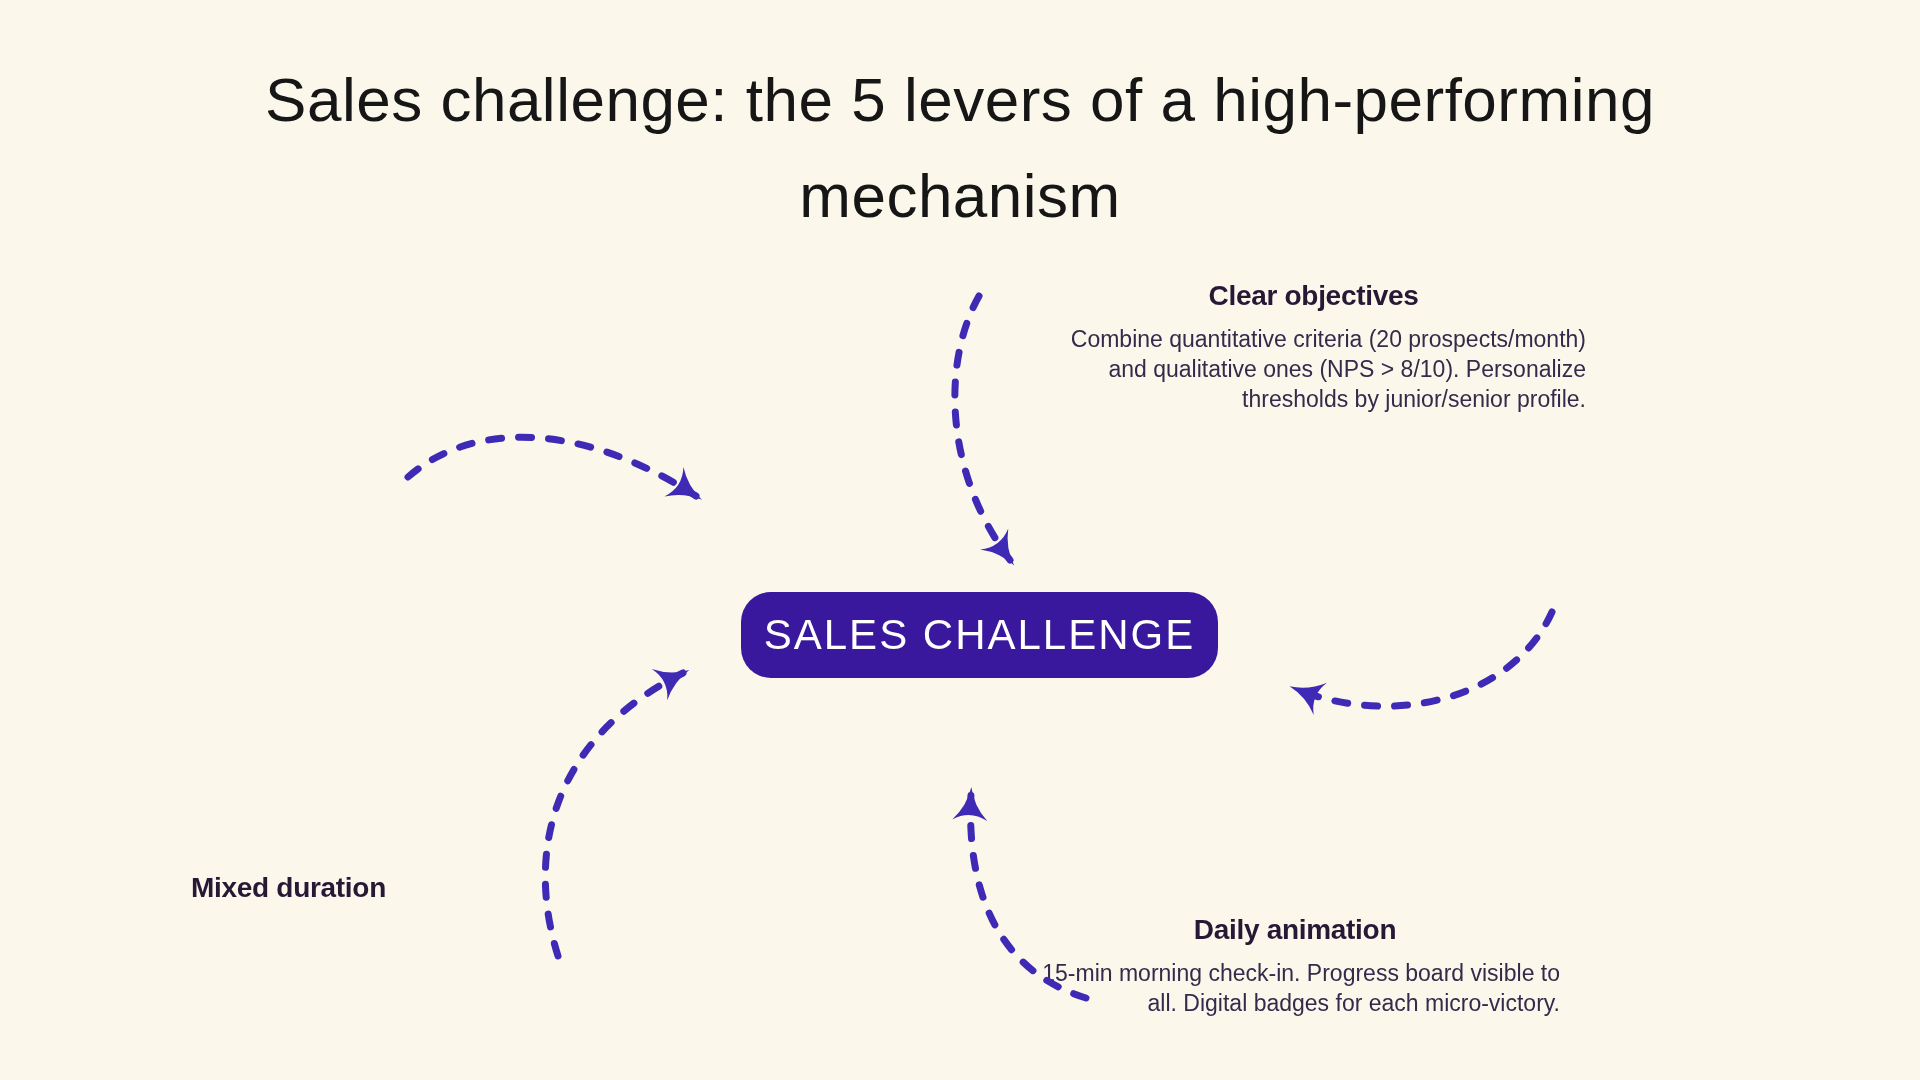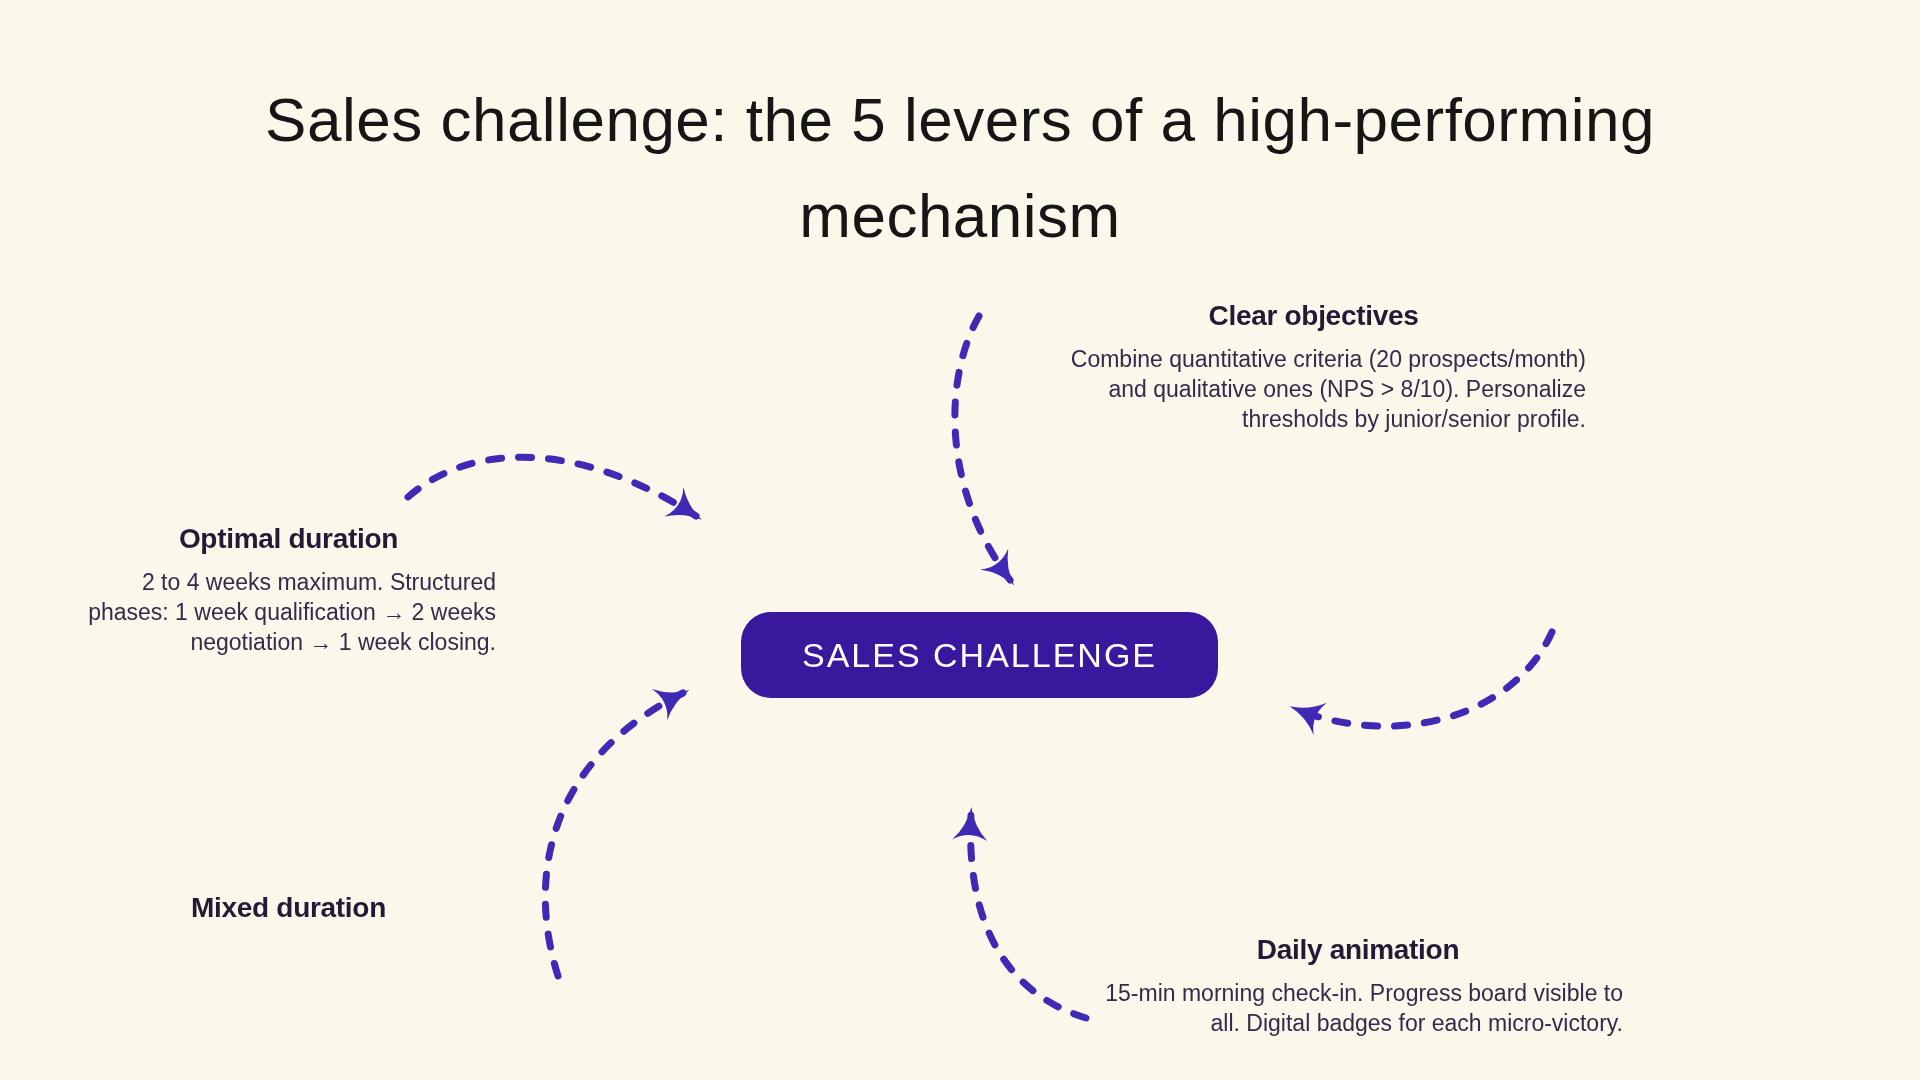--- a/index.html
+++ b/index.html
@@ -11,21 +11,21 @@
     --body:#332b4b;
   }
   *{box-sizing:border-box;margin:0;padding:0;}
   html,body{width:1920px;height:1080px;}
   body{
     background:var(--bg);
     font-family:"Liberation Sans", sans-serif;
     position:relative;
     overflow:hidden;
   }
-  .canvas{position:absolute;inset:0;width:1920px;height:872px;margin-top:20px;}
+  .canvas{position:absolute;inset:0;width:1920px;height:872px;}
 
   .page-title{
     position:absolute;
     left:160px; top:52px; width:1600px;
     text-align:center;
     font-size:62px;
     font-weight:500;
     line-height:1.55;
     color:var(--title);
     letter-spacing:0.5px;
@@ -49,34 +49,34 @@
     line-height:30px;
     color:var(--body);
     text-align:right;
   }
 
   .lever.clear-objectives   {left:1041px; top:274px; width:545px;}
   .lever.impact-measurement {left:1400px; top:472px; width:460px;}
   .lever.impact-measurement .desc{max-width:412px;}
   .lever.optimal-duration   {left:81px;  top:497px; width:415px;}
   .lever.mixed-rewards      {left:76px;  top:866px; width:425px;}
-  .lever.daily-animation    {left:1093px;top:908px; width:530px;}
+  .lever.daily-animation    {left:1030px;top:908px; width:530px;}
 
   .center-pill{
     position:absolute;
     left:741px; top:592px;
     width:477px; height:86px;
     background:var(--pill);
     border-radius:30px;
     display:flex;align-items:center;justify-content:center;
     z-index:2;
   }
   .center-pill span{
     color:#ffffff;
-    font-size:34px;
+    font-size:42px;
     font-weight:400;
     letter-spacing:2px;
     white-space:nowrap;
     text-align:right;
   }
 
   svg.arrows{
     position:absolute;inset:0;
     width:1920px;height:1080px;
     pointer-events:none;
@@ -112,24 +112,20 @@
   </svg>
 
   <div class="lever clear-objectives">
     <h2>Clear objectives</h2>
     <p class="desc">Combine quantitative criteria (20 prospects/month) and qualitative ones (NPS &gt; 8/10). Personalize thresholds by junior/senior profile.</p>
   </div>
 
   <div class="lever impact-measurement">
   </div>
 
-  <div class="lever optimal-duration">
-    <h2>Optimal duration</h2>
-    <p class="desc">2 to 4 weeks maximum. Structured phases: 1 week qualification → 2 weeks negotiation → 1 week closing.</p>
-  </div>
 
   <div class="lever mixed-rewards">
     <h2>Mixed duration</h2>
   </div>
 
   <div class="lever daily-animation">
     <h2>Daily animation</h2>
     <p class="desc">15-min morning check-in. Progress board visible to all. Digital badges for each micro-victory.</p>
   </div>
 

